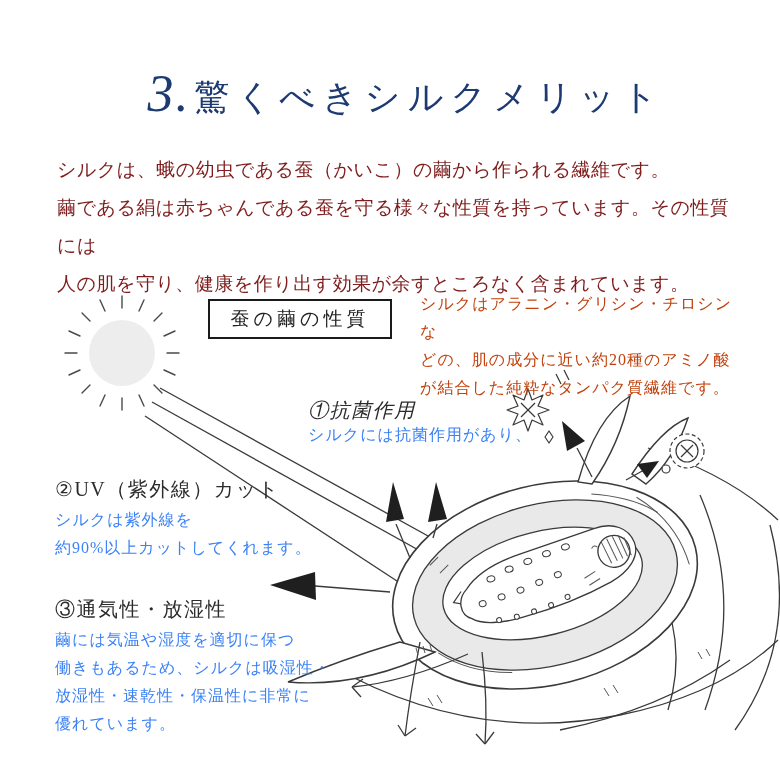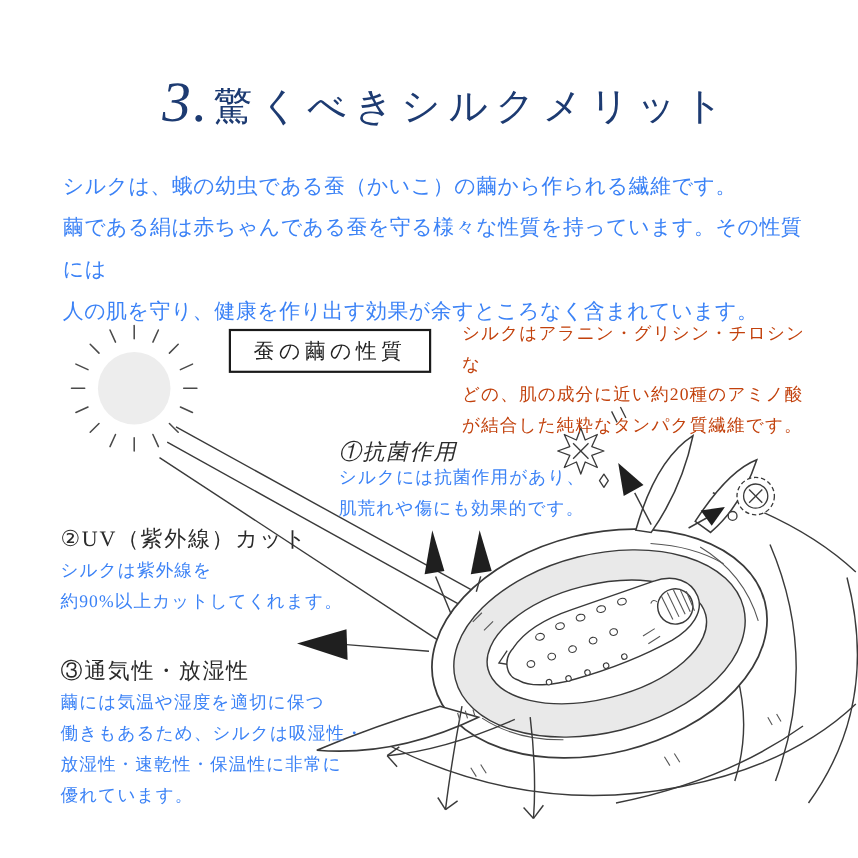--- a/index.html
+++ b/index.html
@@ -17,21 +17,21 @@
   }
   .title-num{
     font-size:52px;font-style:italic;letter-spacing:2px;
     vertical-align:-2px;margin-right:4px;
   }
   .title-text{
     font-size:35px;letter-spacing:7px;
   }
   .intro{
     position:absolute;left:57px;top:151px;width:680px;z-index:2;
-    font-size:19px;line-height:38px;color:#3b82f6;letter-spacing:0.5px;
+    font-size:19px;line-height:38px;color:#7f1d1d;letter-spacing:0.5px;
   }
   .label-box{
     position:absolute;left:208px;top:299px;width:180px;height:36px;z-index:2;
     border:2px solid #1a1a1a;background:#ffffff;
     display:flex;align-items:center;justify-content:center;
     font-family:"Liberation Serif","DejaVu Serif",serif;
     font-size:19px;letter-spacing:4px;color:#222222;
   }
   .gray-note{
     position:absolute;left:420px;top:290px;width:320px;z-index:2;
@@ -83,21 +83,20 @@
 
   <div class="gray-note">
     <div>シルクはアラニン・グリシン・チロシンな</div>
     <div>どの、肌の成分に近い約20種のアミノ酸</div>
     <div>が結合した純粋なタンパク質繊維です。</div>
   </div>
 
   <div class="merit-head" id="m1h">①抗菌作用</div>
   <div class="merit-body" id="m1b">
     <div>シルクには抗菌作用があり、</div>
-    <div>肌荒れや傷にも効果的です。</div>
   </div>
 
   <div class="merit-head" id="m2h">②UV（紫外線）カット</div>
   <div class="merit-body" id="m2b">
     <div>シルクは紫外線を</div>
     <div>約90%以上カットしてくれます。</div>
   </div>
 
   <div class="merit-head" id="m3h">③通気性・放湿性</div>
   <div class="merit-body" id="m3b">

